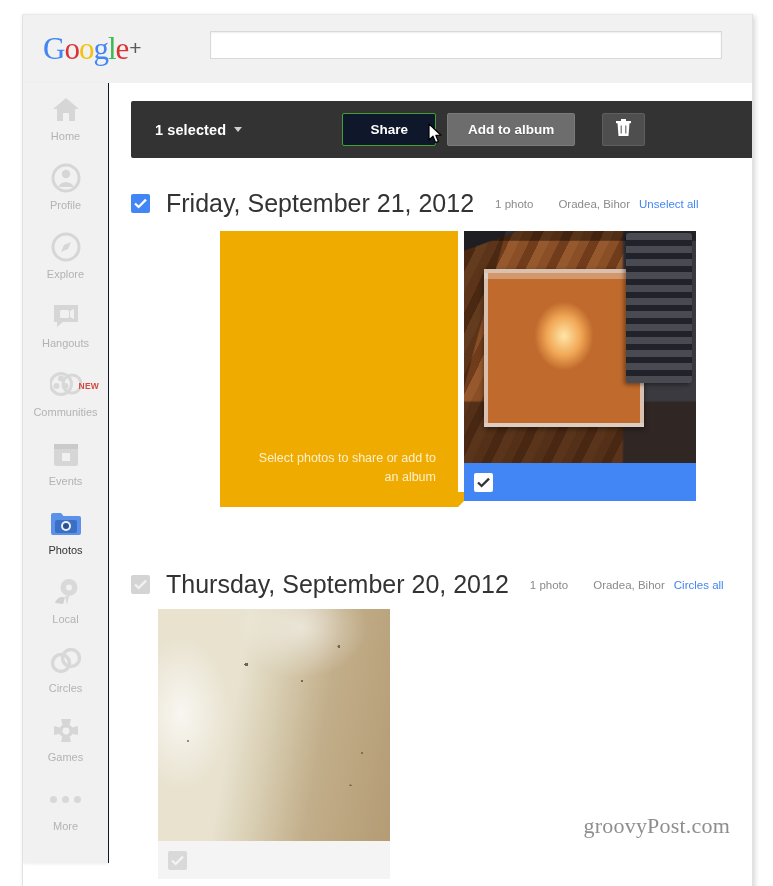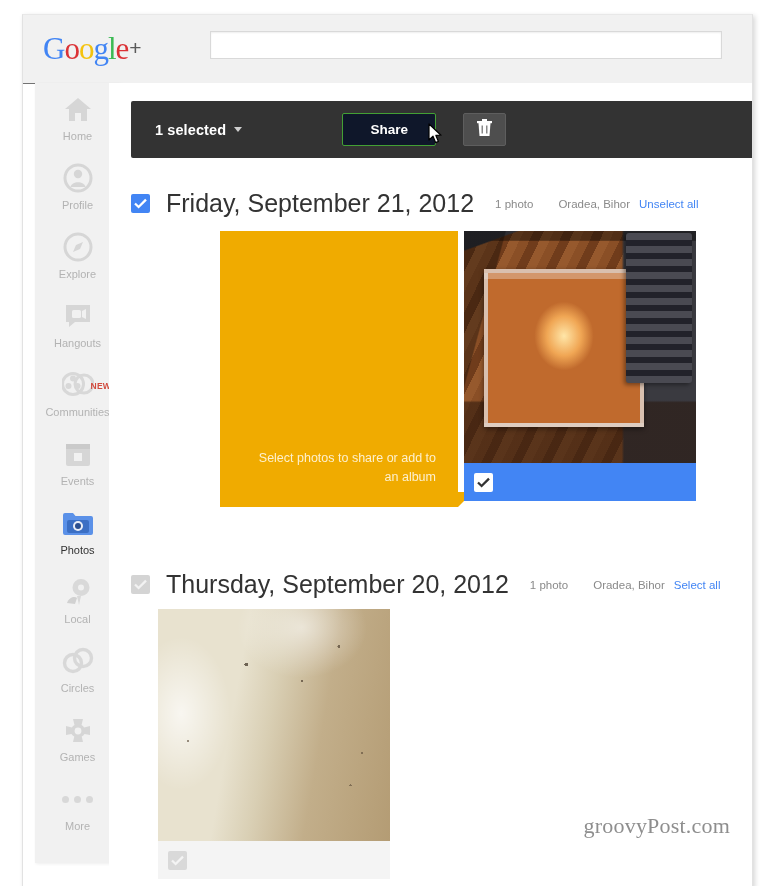--- a/index.html
+++ b/index.html
@@ -73,21 +73,21 @@
     font-size: 13px;
     padding: 0 8px;
     box-sizing: border-box;
     outline: none;
     color: #222;
   }
 
   
   #sidebar {
     position: absolute;
-    left: 12px;
+    left: 0;
     top: 68px;
     width: 85px;
     height: 780px;
     background: #f1f1f1;
     border-right: 1px solid #0f172a;
     box-shadow: 1px 1px 3px rgba(0,0,0,0.07);
   }
   .nav-item {
     position: relative;
     width: 85px;
@@ -530,20 +530,21 @@
     </div>
 
     <div id="main">
 
       <div id="actionbar">
         <div id="selected-count">
           <span>1 selected</span>
           <span class="caret-down"></span>
         </div>
         <button class="tb-btn" id="share-btn">Share</button>
+        <button class="tb-btn" id="add-album-btn">Add to album</button>
         <button class="tb-btn" id="delete-btn">
           <span>
             <svg width="15" height="18" viewBox="0 0 15 18">
               <path d="M1.5 4 h12 l-1 13 h-10 Z" fill="#ffffff"></path>
               <rect x="0" y="2" width="15" height="2.2" fill="#ffffff"></rect>
               <rect x="5" y="0" width="5" height="2.4" fill="#ffffff"></rect>
               <rect x="4.6" y="6.5" width="1.2" height="8" fill="#6b6b6b"></rect>
               <rect x="9.2" y="6.5" width="1.2" height="8" fill="#6b6b6b"></rect>
             </svg>
           </span>
@@ -579,21 +580,21 @@
 
       <div class="date-row" style="top:487px;">
         <div class="hdr-check off">
           <svg width="13" height="11" viewBox="0 0 13 11">
               <path d="M1 5.5 L4.6 9 L12 1.6" stroke="#f2f2f2" stroke-width="2.3" fill="none"></path>
             </svg>
         </div>
         <div class="date-title">Thursday, September 20, 2012</div>
         <div class="meta count">1 photo</div>
         <div class="meta place">Oradea, Bihor</div>
-        <div class="select-link">Select all</div>
+        <div class="select-link">Circles all</div>
       </div>
 
       <div class="tile" style="left:49px; top:526px;">
         <div class="tile-img" id="photo-foam"></div>
         <div class="tile-bar unsel">
           <div class="tile-check unsel">
             <svg width="13" height="11" viewBox="0 0 13 11">
                 <path d="M1 5.5 L4.6 9 L12 1.6" stroke="#f4f4f4" stroke-width="2.3" fill="none"></path>
               </svg>
           </div>

